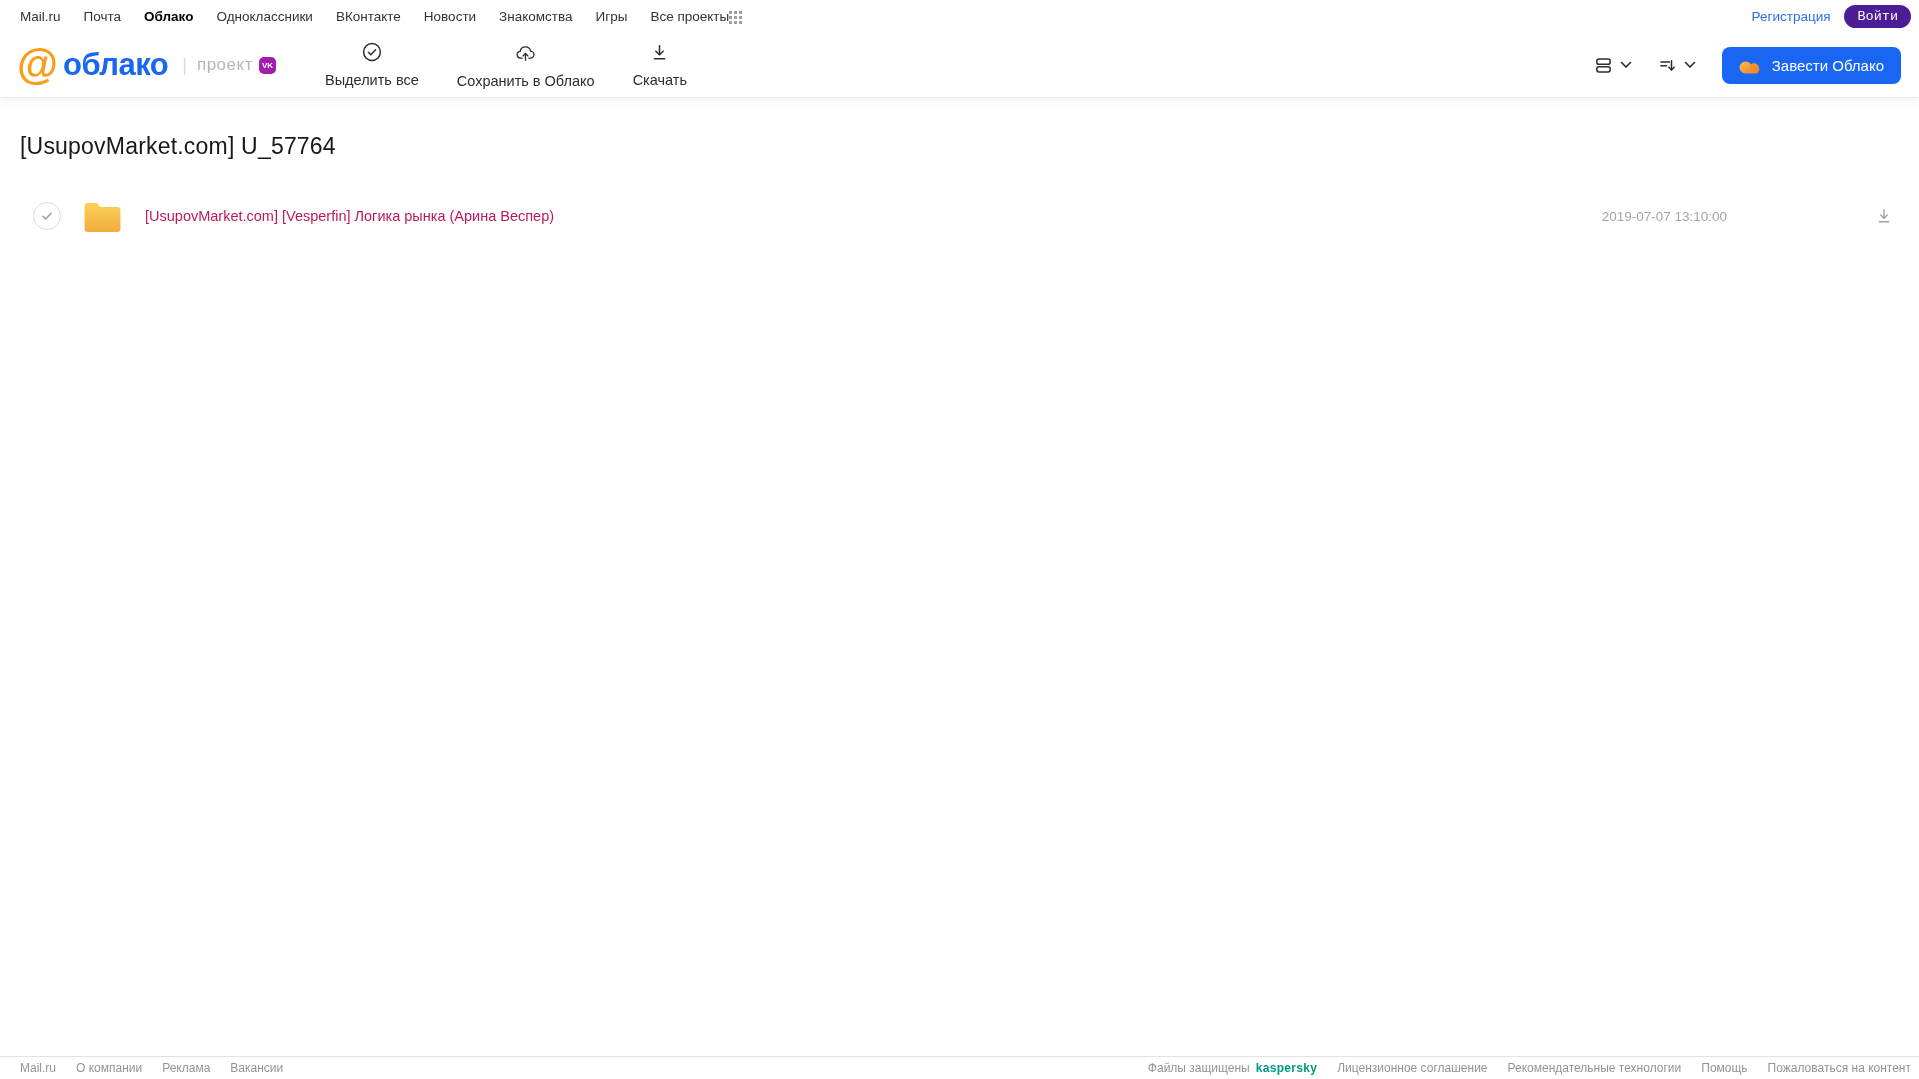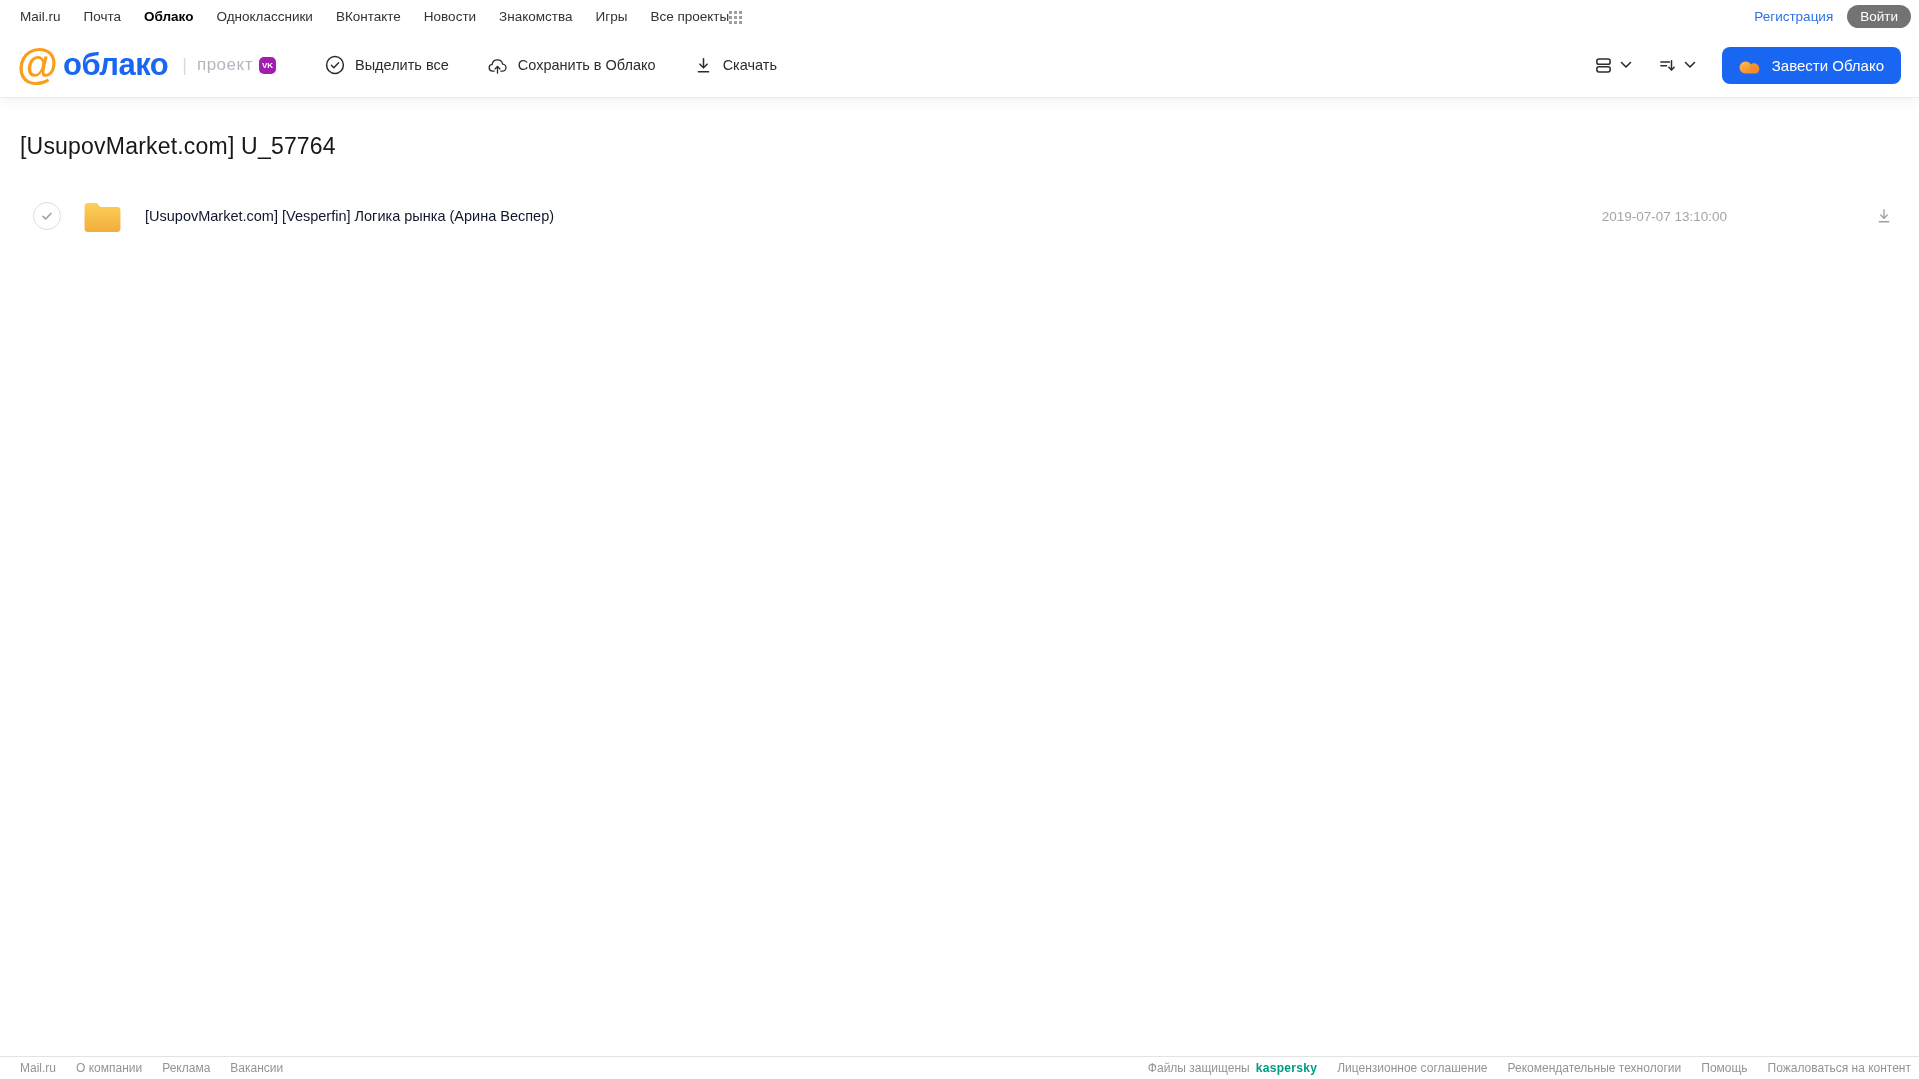--- a/index.html
+++ b/index.html
@@ -17,22 +17,22 @@
     padding:0 8px 0 20px; background:#fff;
   }
   .topnav-left { display:flex; align-items:center; gap:23px; }
   .topnav-link { font-size:13.5px; color:#333; }
   .topnav-link.active { font-weight:bold; color:#000; cursor:default; }
   .projects-group { display:flex; align-items:center; }
   .grid-icon { display:inline-flex; color:#9a9da3; margin-top:1px; }
   .topnav-right { margin-left:auto; display:flex; align-items:center; gap:14px; }
   .register-link { font-size:13.5px; color:#2e6fe8; }
   .login-btn {
-    background:#737373; color:#fff; border:none; cursor:pointer;
-    font-size:13.5px; font-family:Liberation Sans, sans-serif; border-radius:15px;
+    background:#4c1d95; color:#fff; border:none; cursor:pointer;
+    font-size:13.5px; font-family:Liberation Mono, monospace; border-radius:15px;
     padding:5px 13px; line-height:1;
   }
 
   
   .header {
     height:64px; display:flex; align-items:center;
     padding:0 18px 0 17px; background:#fff; position:relative;
     box-shadow:0 1px 0 rgba(0,0,0,.05), 0 5px 10px rgba(0,0,0,.045);
     z-index:2;
   }
@@ -48,21 +48,21 @@
   .project-label { font-size:17px; color:#b3b7bd; letter-spacing:0.5px; }
   .vk-badge {
     display:inline-flex; align-items:center; justify-content:center;
     width:17px; height:17px; border-radius:5px; background:#a21caf;
     color:#fff; font-size:8px; font-weight:bold; margin-left:6px;
   }
 
   .toolbar { display:flex; align-items:center; gap:38px; }
   .tool-btn {
     display:flex; align-items:center; gap:10px; background:none; border:none;
-    cursor:pointer; font-family:inherit; font-size:14.5px; color:#2c2d2e;
+    cursor:pointer; font-family:inherit; font-size:14.5px; color:#2c2d2e;flex-direction:column;
   }
   .tool-btn svg { color:#2c2d2e; }
 
   .header-right { margin-left:auto; display:flex; align-items:center; gap:26px; }
   .icon-dd {
     display:flex; align-items:center; gap:7px; background:none; border:none;
     cursor:pointer; color:#2c2d2e;
   }
   .get-cloud-btn {
     display:flex; align-items:center; gap:9px; border:none; cursor:pointer;
@@ -77,21 +77,21 @@
   .file-row {
     margin-top:30px; height:52px; display:flex; align-items:center;
     padding-left:13px; padding-right:26px; cursor:pointer;
   }
   .row-checkbox {
     width:28px; height:28px; border-radius:50%; border:1px solid #dedede;
     background:#fff; display:flex; align-items:center; justify-content:center;
     flex:0 0 auto; cursor:pointer;
   }
   .folder-icon { margin-left:22px; flex:0 0 auto; display:flex; }
-  .file-name { margin-left:23px; font-size:14.5px; color:#0f172a; }
+  .file-name { margin-left:23px; font-size:14.5px; color:#be185d; }
   .file-date { margin-left:auto; margin-right:148px; font-size:13.5px; color:#a5a5a5; }
   .row-download { display:flex; color:#9aa0a6; cursor:pointer; }
 
   
   .footer {
     margin-top:auto; height:23px; border-top:1px solid #e3e3e3;
     display:flex; align-items:center; padding:0 8px 0 20px;
     font-size:12px; color:#949494; background:#fff;
   }
   .footer a { color:#949494; }

